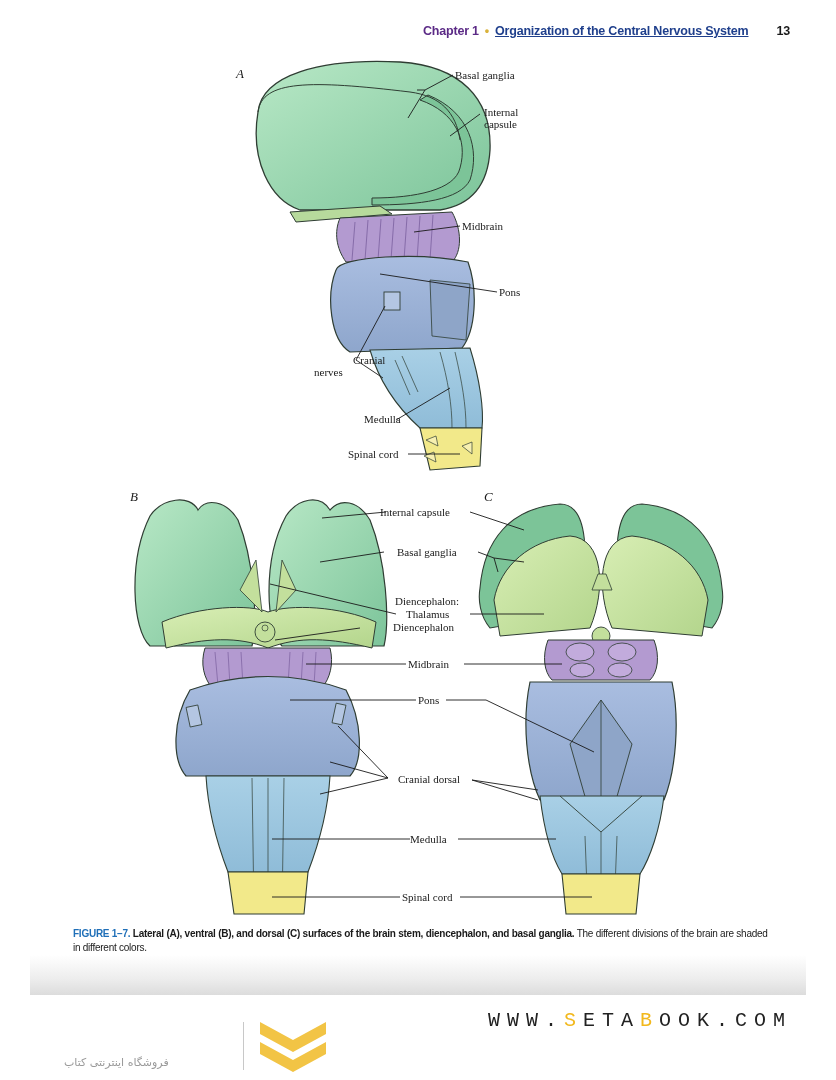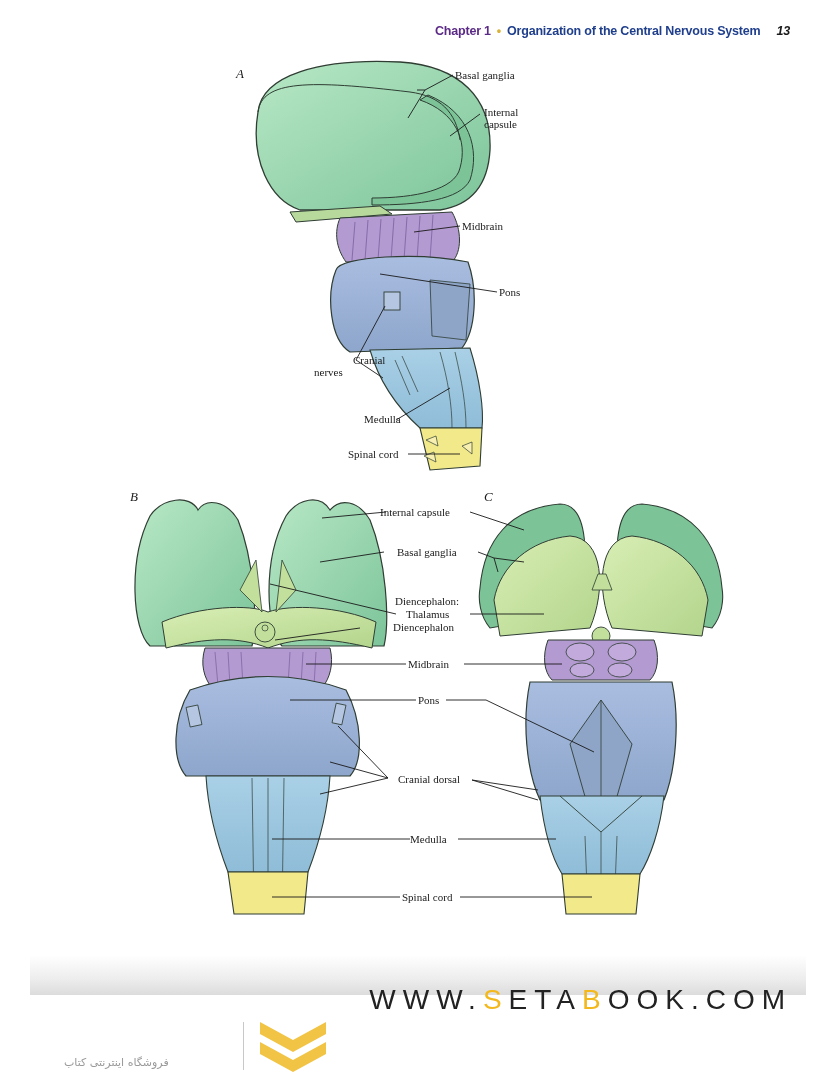--- a/index.html
+++ b/index.html
@@ -1,32 +1,32 @@
 <!DOCTYPE html>
 <html><head>
 <meta charset="utf-8">
 <style>
   html,body{margin:0;padding:0;background:#ffffff;}
   body{width:836px;height:1080px;position:relative;overflow:hidden;font-family:"Liberation Serif",serif;color:#1a1a1a;}
   .page{position:absolute;left:0;top:0;width:836px;height:1080px;}
   .running-head{position:absolute;top:24px;right:46px;font-family:"Liberation Sans",sans-serif;font-size:12.5px;font-weight:bold;letter-spacing:-0.2px;white-space:nowrap;}
   .running-head .chap{color:#5b2a86;}
   .running-head .dot{color:#d9b23a;margin:0 6px;}
-  .running-head .title{color:#1f3f8c;}
-  .running-head .num{color:#1a1a1a;margin-left:16px;font-style:italic;}
+  .running-head .title{color:#1f3f8c;text-decoration:underline;}
+  .running-head .num{color:#1a1a1a;margin-left:28px;}
   .panel-letter{position:absolute;font-style:italic;font-size:13px;font-family:"Liberation Serif",serif;}
   .lbl{position:absolute;font-size:11px;white-space:nowrap;line-height:12px;font-family:"Liberation Serif",serif;}
   svg.fig{position:absolute;left:0;top:0;}
   .caption{position:absolute;left:73px;top:927px;width:700px;font-family:"Liberation Sans",sans-serif;font-size:10px;line-height:14px;letter-spacing:-0.25px;}
   .caption .fig-num{color:#1f6fb8;font-weight:bold;}
   .caption .bold{font-weight:bold;}
   .shade{position:absolute;left:30px;top:955px;width:776px;height:40px;background:linear-gradient(to bottom,#ffffff 0%,#ededed 60%,#dcdcdc 100%);}
   .footer{position:absolute;left:0;top:1000px;width:836px;height:80px;background:#ffffff;}
   .fa-title{position:absolute;right:48px;top:1012px;font-family:"DejaVu Sans",sans-serif;font-size:19px;direction:rtl;color:#222;}
-  .url{position:absolute;right:44px;top:984px;font-family:Liberation Sans, sans-serif;font-size:28px;letter-spacing:7px;color:#222;}
+  .url{position:absolute;right:44px;top:1009px;font-family:Liberation Mono, monospace;font-size:20px;letter-spacing:7px;color:#222;}
   .url .hl{color:#f2b81c;}
   .logo-mark{position:absolute;left:258px;top:1018px;}
   .logo-text{position:absolute;left:90px;top:1020px;font-family:"DejaVu Sans",sans-serif;font-size:34px;color:#bdbdbd;font-weight:bold;letter-spacing:-1px;}
   .logo-sub{position:absolute;left:64px;top:1056px;font-family:"DejaVu Sans",sans-serif;font-size:11px;color:#9a9a9a;direction:rtl;}
   .logo-divider{position:absolute;left:243px;top:1022px;width:1px;height:48px;background:#c8c8c8;}
 </style>
 </head>
 <body>
 
 <div class="page">
@@ -224,20 +224,25 @@
   <span class="lbl" style="left:397px;top:546px;">Basal ganglia</span>
   <span class="lbl" style="left:395px;top:595px;">Diencephalon:</span>
   <span class="lbl" style="left:406px;top:608px;">Thalamus</span>
   <span class="lbl" style="left:393px;top:621px;">Diencephalon</span>
   <span class="lbl" style="left:408px;top:658px;">Midbrain</span>
   <span class="lbl" style="left:418px;top:694px;">Pons</span>
   <span class="lbl" style="left:398px;top:773px;">Cranial dorsal</span>
   <span class="lbl" style="left:410px;top:833px;">Medulla</span>
   <span class="lbl" style="left:402px;top:891px;">Spinal cord</span>
 
+  <div class="caption">
+    <span class="fig-num">FIGURE 1–7.</span>
+    <span class="bold">Lateral (A), ventral (B), and dorsal (C) surfaces of the brain stem, diencephalon, and basal ganglia.</span>
+    <span>The different divisions of the brain are shaded in different colors.</span>
+  </div>
 
   <div class="shade"></div>
 
   <div class="footer">
   </div>
   <div class="url">
     <span>WWW.</span><span class="hl">S</span><span>ETA</span><span class="hl">B</span><span>OOK.COM</span>
   </div>
   <svg class="logo-mark" width="70" height="58" viewBox="0 0 70 58">
     <path d="M2,4 L35,22 L68,4 L68,16 L35,34 L2,16 Z" fill="#f2c445"></path>

